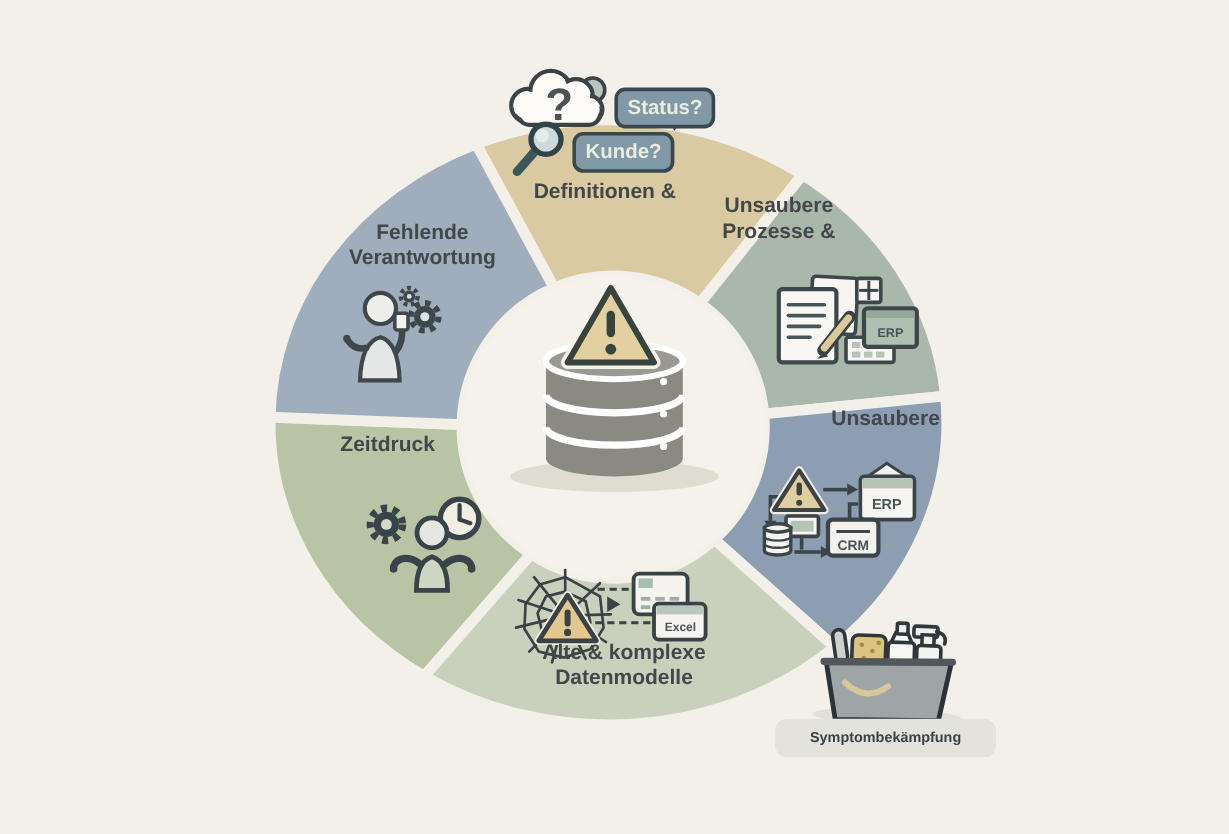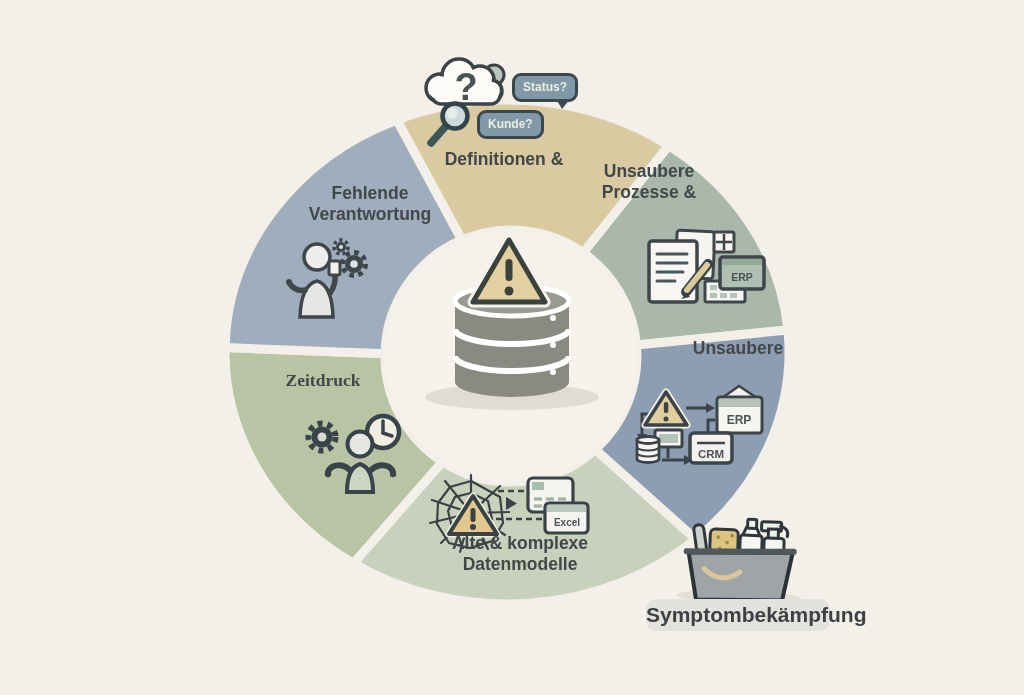--- a/index.html
+++ b/index.html
@@ -13,27 +13,27 @@
     font-family:"Liberation Sans", sans-serif;
     font-weight:700; fill:#4a5356;
   }
   .seg-label {
     position:absolute; text-align:center; font-weight:700;
     font-size:17.5px; line-height:21px; color:#42474a;
   }
   .seg-label span { display:block; }
   .badge {
     position:absolute; background:#8199a6; border:3px solid #3a474d;
-    border-radius:9px; color:#e9ede0; font-weight:700; font-size:12px;
+    border-radius:9px; color:#e9ede0; font-weight:700; font-size:17px;
     line-height:1; padding:5px 8px 6px; white-space:nowrap;
   }
   .caption {
     position:absolute; left:646px; top:599px; width:184px;
     background:#e4e2dc; border-radius:10px; text-align:center;
-    font-weight:700; font-size:21px; line-height:21px; color:#3b4144;
+    font-weight:700; font-size:12px; line-height:21px; color:#3b4144;
     padding:5px 0 6px;
   }
   .caption span { display:block; }
 </style>
 </head>
 <body>
 
 <div class="canvas">
 
 <svg width="1024" height="695" viewBox="0 0 1024 695">
@@ -269,24 +269,24 @@
   <span>Unsaubere</span>
   <span>Prozesse &amp;</span>
 </div>
 <div class="seg-label" style="left:628px; top:338px; width:220px;">
   <span>Unsaubere</span>
 </div>
 <div class="seg-label" style="left:410px; top:533px; width:220px;">
   <span>Alte &amp; komplexe</span>
   <span>Datenmodelle</span>
 </div>
-<div class="seg-label" style="left:213px; top:370px; width:220px;font-family:Liberation Serif, serif;">
+<div class="seg-label" style="left:213px; top:360px; width:220px;">
   <span>Zeitdruck</span>
 </div>
-<div class="seg-label" style="left:260px; top:183px; width:220px;">
+<div class="seg-label" style="left:242px; top:183px; width:220px;">
   <span>Fehlende</span>
   <span>Verantwortung</span>
 </div>
 
 <div class="badge" style="left:512px; top:73px;">Status?</div>
 <div class="badge" style="left:477px; top:110px;">Kunde?</div>
 
 <div class="caption">
   <span>Symptombekämpfung</span>
 </div>

